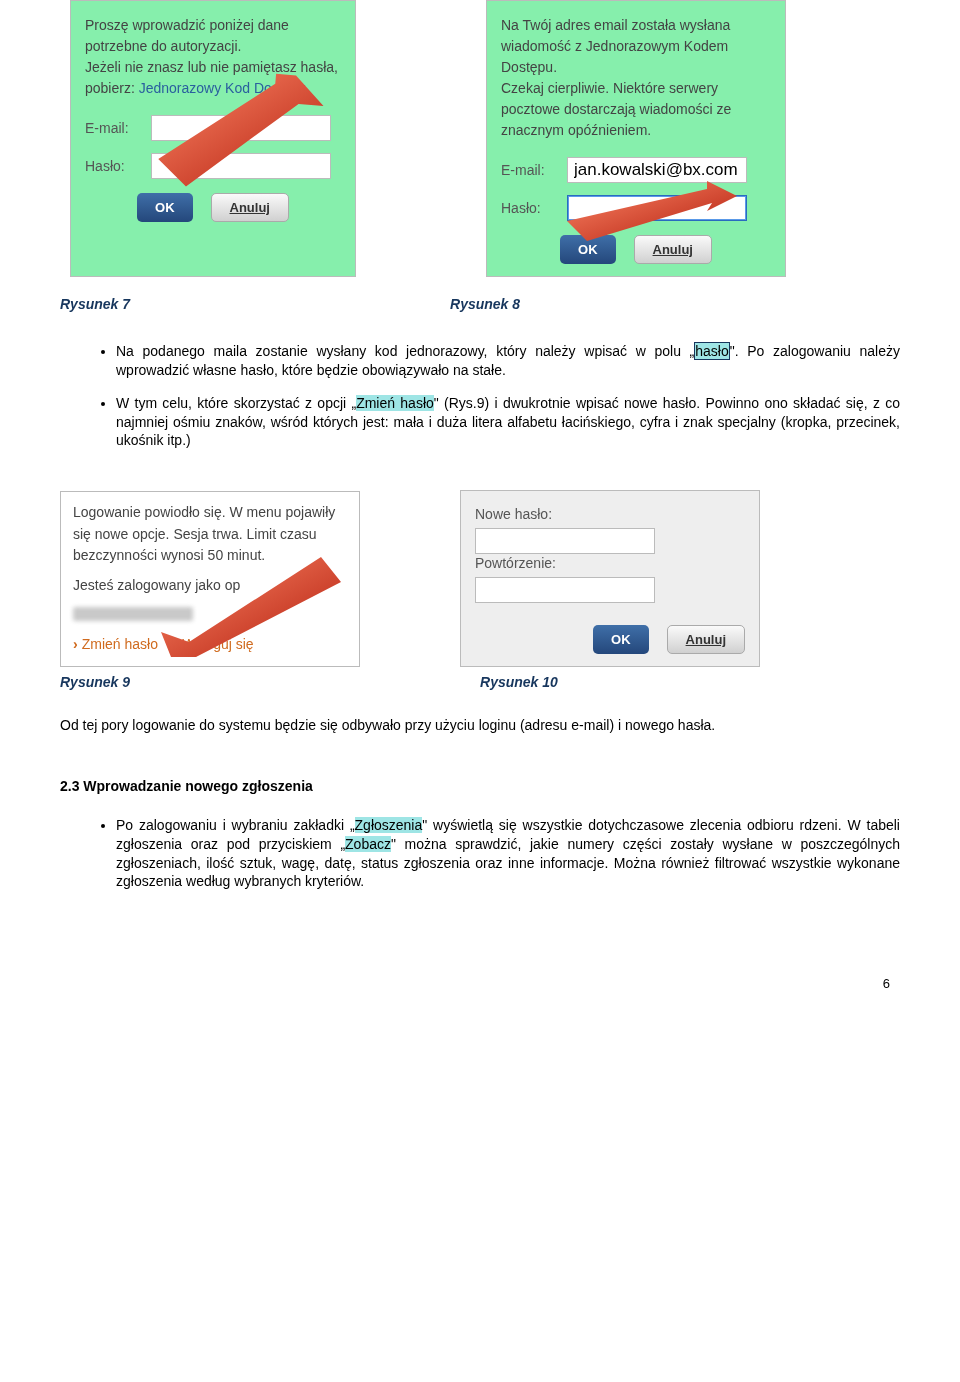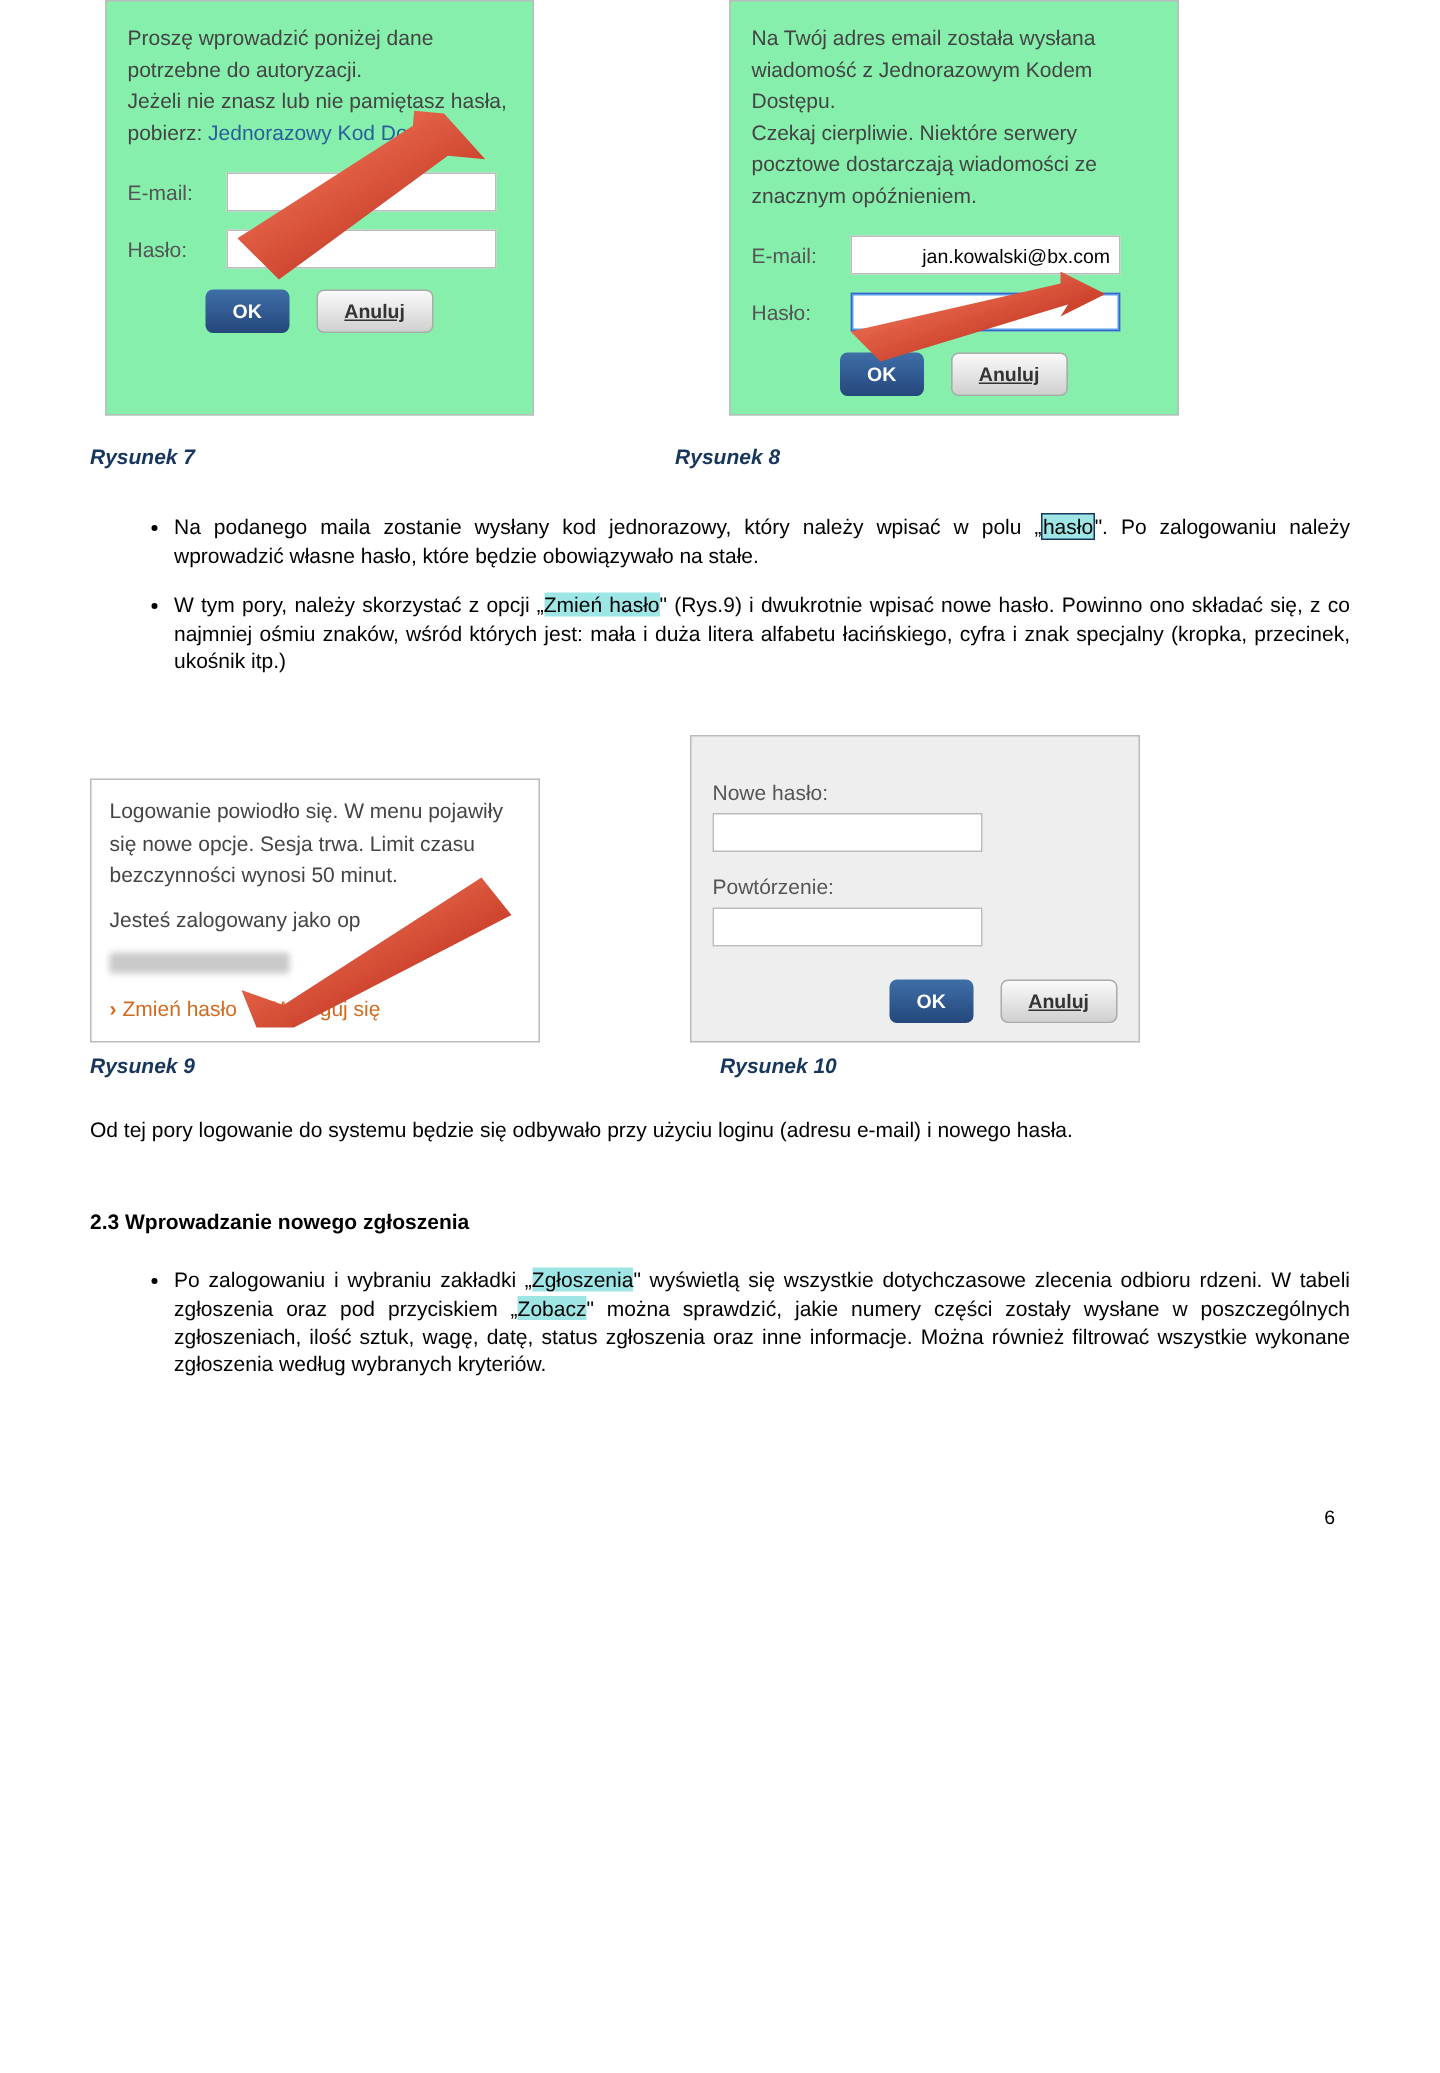--- a/index.html
+++ b/index.html
@@ -26,25 +26,24 @@
     position: relative;
   }
   .dialog .intro { line-height: 1.5; margin-bottom: 16px; }
   .dialog a.link { color: #2a5f9e; text-decoration: none; }
   .frow { display: flex; align-items: center; margin: 12px 0; gap: 10px; }
   .frow label { width: 56px; text-align: left; color: #555; }
   .frow input[type="text"],
   .frow input[type="password"] {
     border: 1px solid #bbb;
     padding: 4px 6px;
-    font-size: 13px;
+    font-size: 17px;
     height: 26px;
     width: 180px;
     background: #fff;
-    text-align: right;
   }
   .frow input.focus { border: 1px solid #2a6bbf; box-shadow: 0 0 0 1px #5a99e8 inset; }
   .btnrow { display: flex; gap: 18px; justify-content: center; margin-top: 14px; }
   .btn {
     border-radius: 5px;
     padding: 6px 18px;
     font-size: 13px;
     font-weight: bold;
     border: 0;
     cursor: pointer;
@@ -77,21 +76,21 @@
   .obscure { display:inline-block; width:120px; height:14px; background:#c9c9c9; filter: blur(2px); border-radius:2px; vertical-align:middle;}
 
   .dialog10 {
     border: 1px solid #bbb;
     background: #eeeeee;
     padding: 14px 14px 12px 14px;
     font-size: 14px;
     color: #444;
     position: relative;
   }
-  .dialog10 .lbl { color:#555; margin-top:14px; }
+  .dialog10 .lbl { color:#555; }
   .dialog10 input.pw {
     border: 1px solid #bbb;
     padding: 4px 6px;
     font-size: 13px;
     height: 26px;
     width: 180px;
     background: #fff;
     display:block;
     margin-top:4px;
   }
@@ -171,21 +170,21 @@
   <div class="captions-top">
     <div>Rysunek 7</div>
     <div>Rysunek 8</div>
   </div>
 
   <ul class="doc">
     <li>
       <span>Na podanego maila zostanie wysłany kod jednorazowy, który należy wpisać w polu „</span><span class="hl-blue hl-blue-box">hasło</span><span>". Po zalogowaniu należy wprowadzić własne hasło, które będzie obowiązywało na stałe.</span>
     </li>
     <li>
-      <span>W tym pory, należy skorzystać z opcji „</span><span class="hl-blue">Zmień hasło</span><span>" (Rys.9) i dwukrotnie wpisać nowe hasło. Powinno ono składać się, z co najmniej ośmiu znaków, wśród których jest: mała i duża litera alfabetu łacińskiego, cyfra i znak specjalny (kropka, przecinek, ukośnik itp.)</span>
+      <span>W tym celu, które skorzystać z opcji „</span><span class="hl-blue">Zmień hasło</span><span>" (Rys.9) i dwukrotnie wpisać nowe hasło. Powinno ono składać się, z co najmniej ośmiu znaków, wśród których jest: mała i duża litera alfabetu łacińskiego, cyfra i znak specjalny (kropka, przecinek, ukośnik itp.)</span>
     </li>
   </ul>
 
   <div class="row-mid">
 
     <div class="dialog9" style="width:300px;">
       <div>Logowanie powiodło się. W menu pojawiły się nowe opcje. Sesja trwa. Limit czasu bezczynności wynosi 50 minut.</div>
       <div style="margin-top:8px; position:relative;">
         <span>Jesteś zalogowany jako op</span><span style="opacity:0;">era</span><span style="opacity:0;">tor</span>
       </div>

